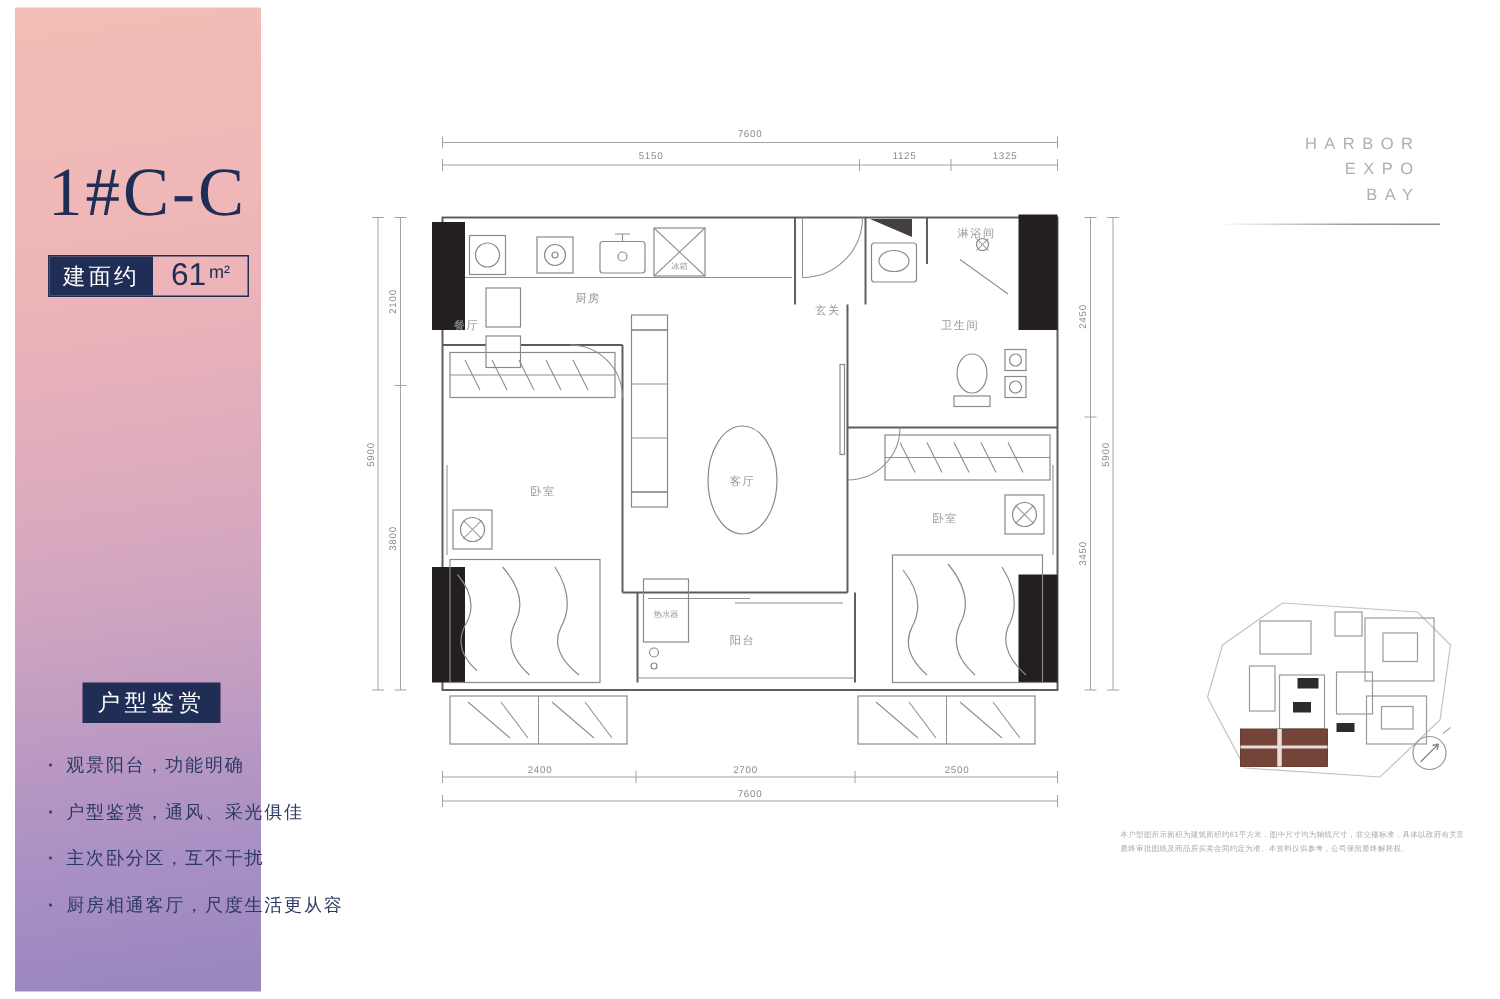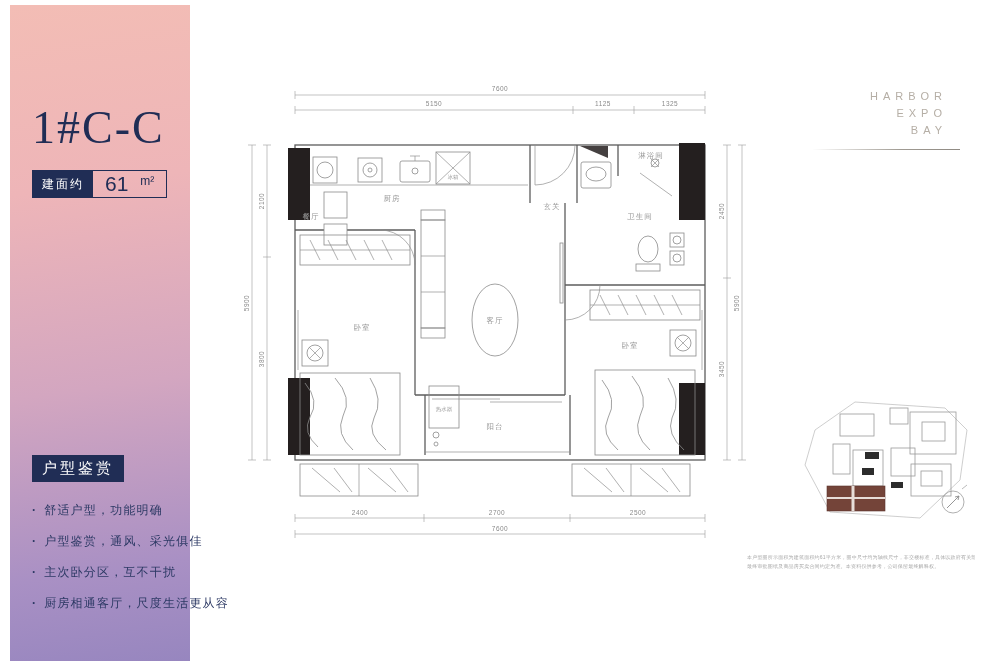--- a/index.html
+++ b/index.html
@@ -4,46 +4,46 @@
 <style>
   * { margin:0; padding:0; box-sizing:border-box; }
   body { background:#e8e8e8; font-family:"Liberation Sans", sans-serif; }
   .canvas {
     position:relative; width:1000px; height:666px; background:#ffffff;
     overflow:hidden; margin:0 auto;
   }
 
   
   .sidebar {
-    position:absolute; left:10px; top:5px; width:180px; height:656px;
+    position:absolute; left:10px; top:5px; width:164px; height:656px;
     background:linear-gradient(172deg,#f3bdb5 0%, #eeb5b8 28%, #d3a6c0 58%, #a990c4 85%, #9786bf 100%);
   }
   .unit-title {
     position:absolute; left:22px; top:96px; width:150px;
     font-family:"Liberation Serif", serif; font-weight:normal;
     font-size:46px; letter-spacing:2px; color:#202d55;
   }
   .area-row {
     position:absolute; left:22px; top:165px; display:inline-flex;
     border:1px solid #202d55; height:28px; align-items:stretch; background:#fff0;
   }
   .area-badge {
-    background:#202d55; color:#ffffff; font-size:12px; letter-spacing:2px;
+    background:#202d55; color:#ffffff; font-size:15px; letter-spacing:2px;
     display:flex; align-items:center; padding:0 9px;
   }
   .area-value-box {
     display:flex; align-items:center; padding:0 12px; color:#202d55;
   }
   .area-value { font-size:21px; }
-  .area-unit { font-size:12px; margin-left:12px; margin-top:-6px; }
+  .area-unit { font-size:12px; margin-left:2px; margin-top:-6px; }
 
   .features { position:absolute; left:22px; top:450px; width:150px; }
   .features-badge {
     display:inline-block; background:#202d55; color:#ffffff;
-    font-size:15px; letter-spacing:3px; padding:4px 10px;
+    font-size:15px; letter-spacing:3px; padding:4px 10px;margin-left:23px;
   }
   .features-list { list-style:none; margin-top:20px; }
   .features-list li {
     font-size:12px; color:#2c3964; letter-spacing:1.2px;
     margin-bottom:14px; white-space:nowrap;
   }
   .features-list li::before { content:"·"; margin-right:7px; font-weight:bold; }
 
   
   .brand { position:absolute; left:845px; top:88px; width:102px; text-align:right; }
@@ -90,21 +90,21 @@
       <span class="area-badge">建面约</span>
       <span class="area-value-box">
         <span class="area-value">61</span>
         <span class="area-unit">m²</span>
       </span>
     </div>
 
     <div class="features">
       <span class="features-badge">户型鉴赏</span>
       <ul class="features-list">
-        <li>舒适户型，功能明确</li>
+        <li>观景阳台，功能明确</li>
         <li>户型鉴赏，通风、采光俱佳</li>
         <li>主次卧分区，互不干扰</li>
         <li>厨房相通客厅，尺度生活更从容</li>
       </ul>
     </div>
   </aside>
 
   <div class="brand">
     <div>HARBOR</div>
     <div>EXPO</div>

